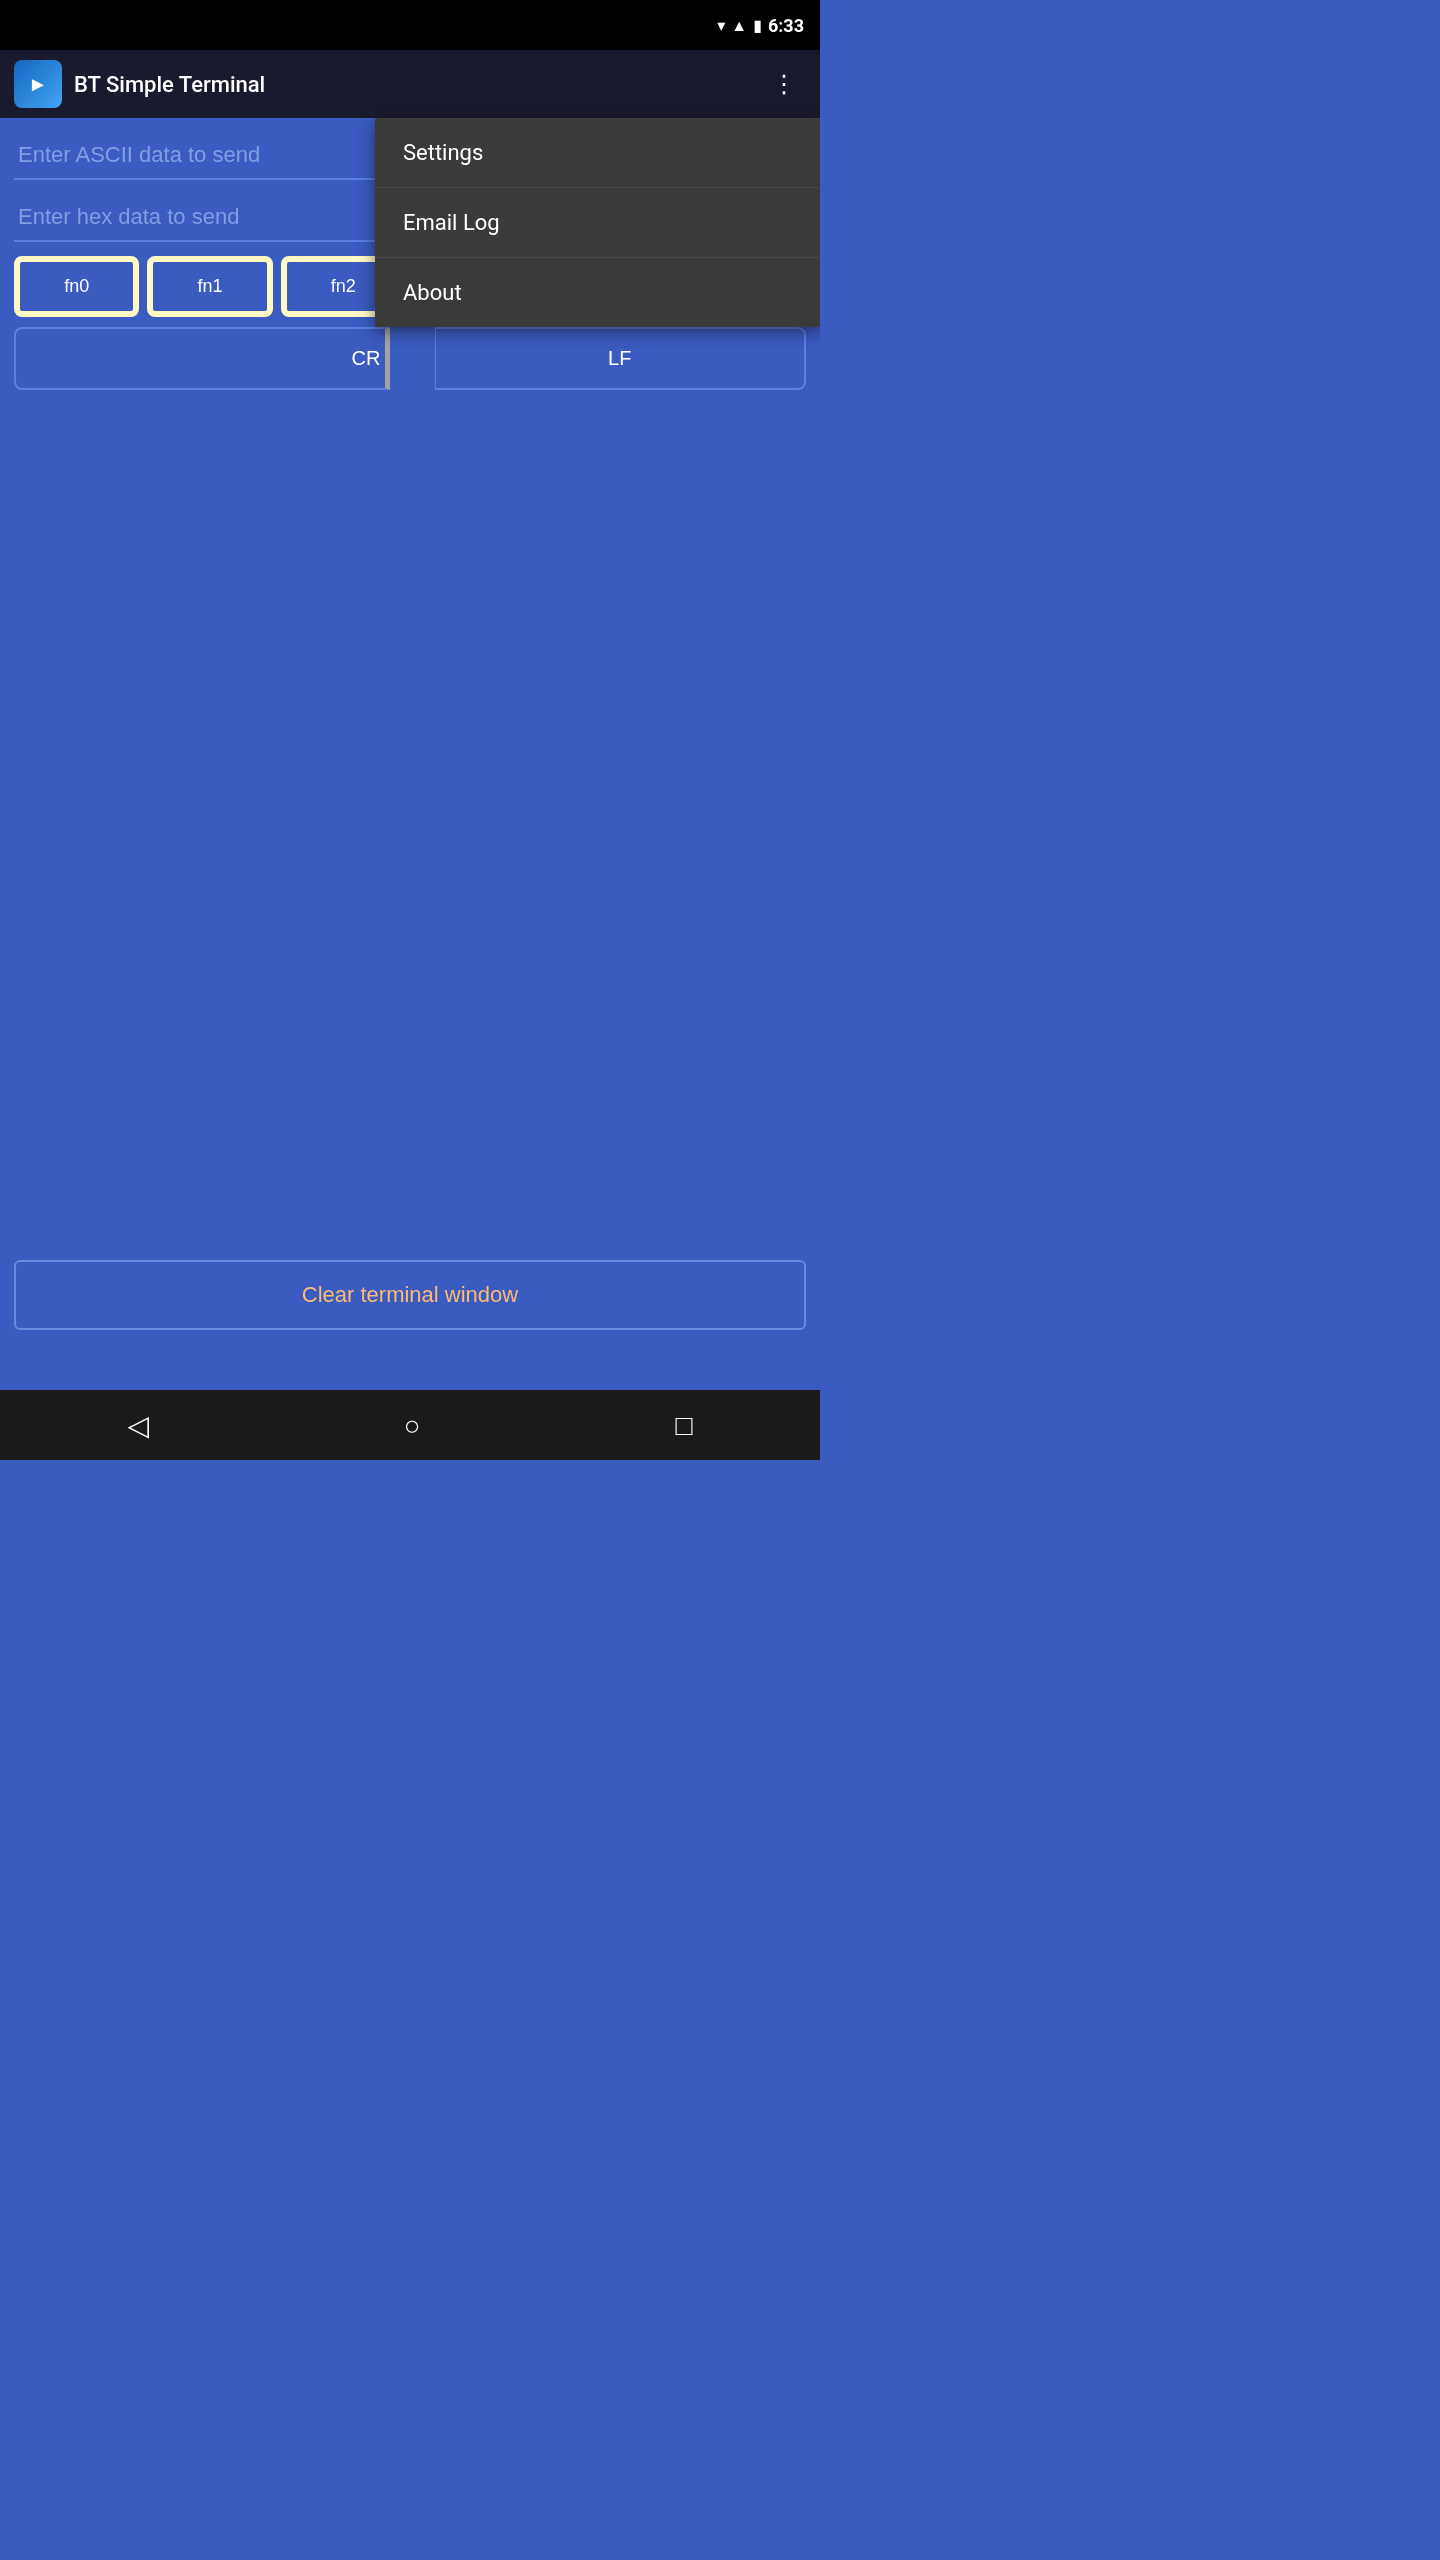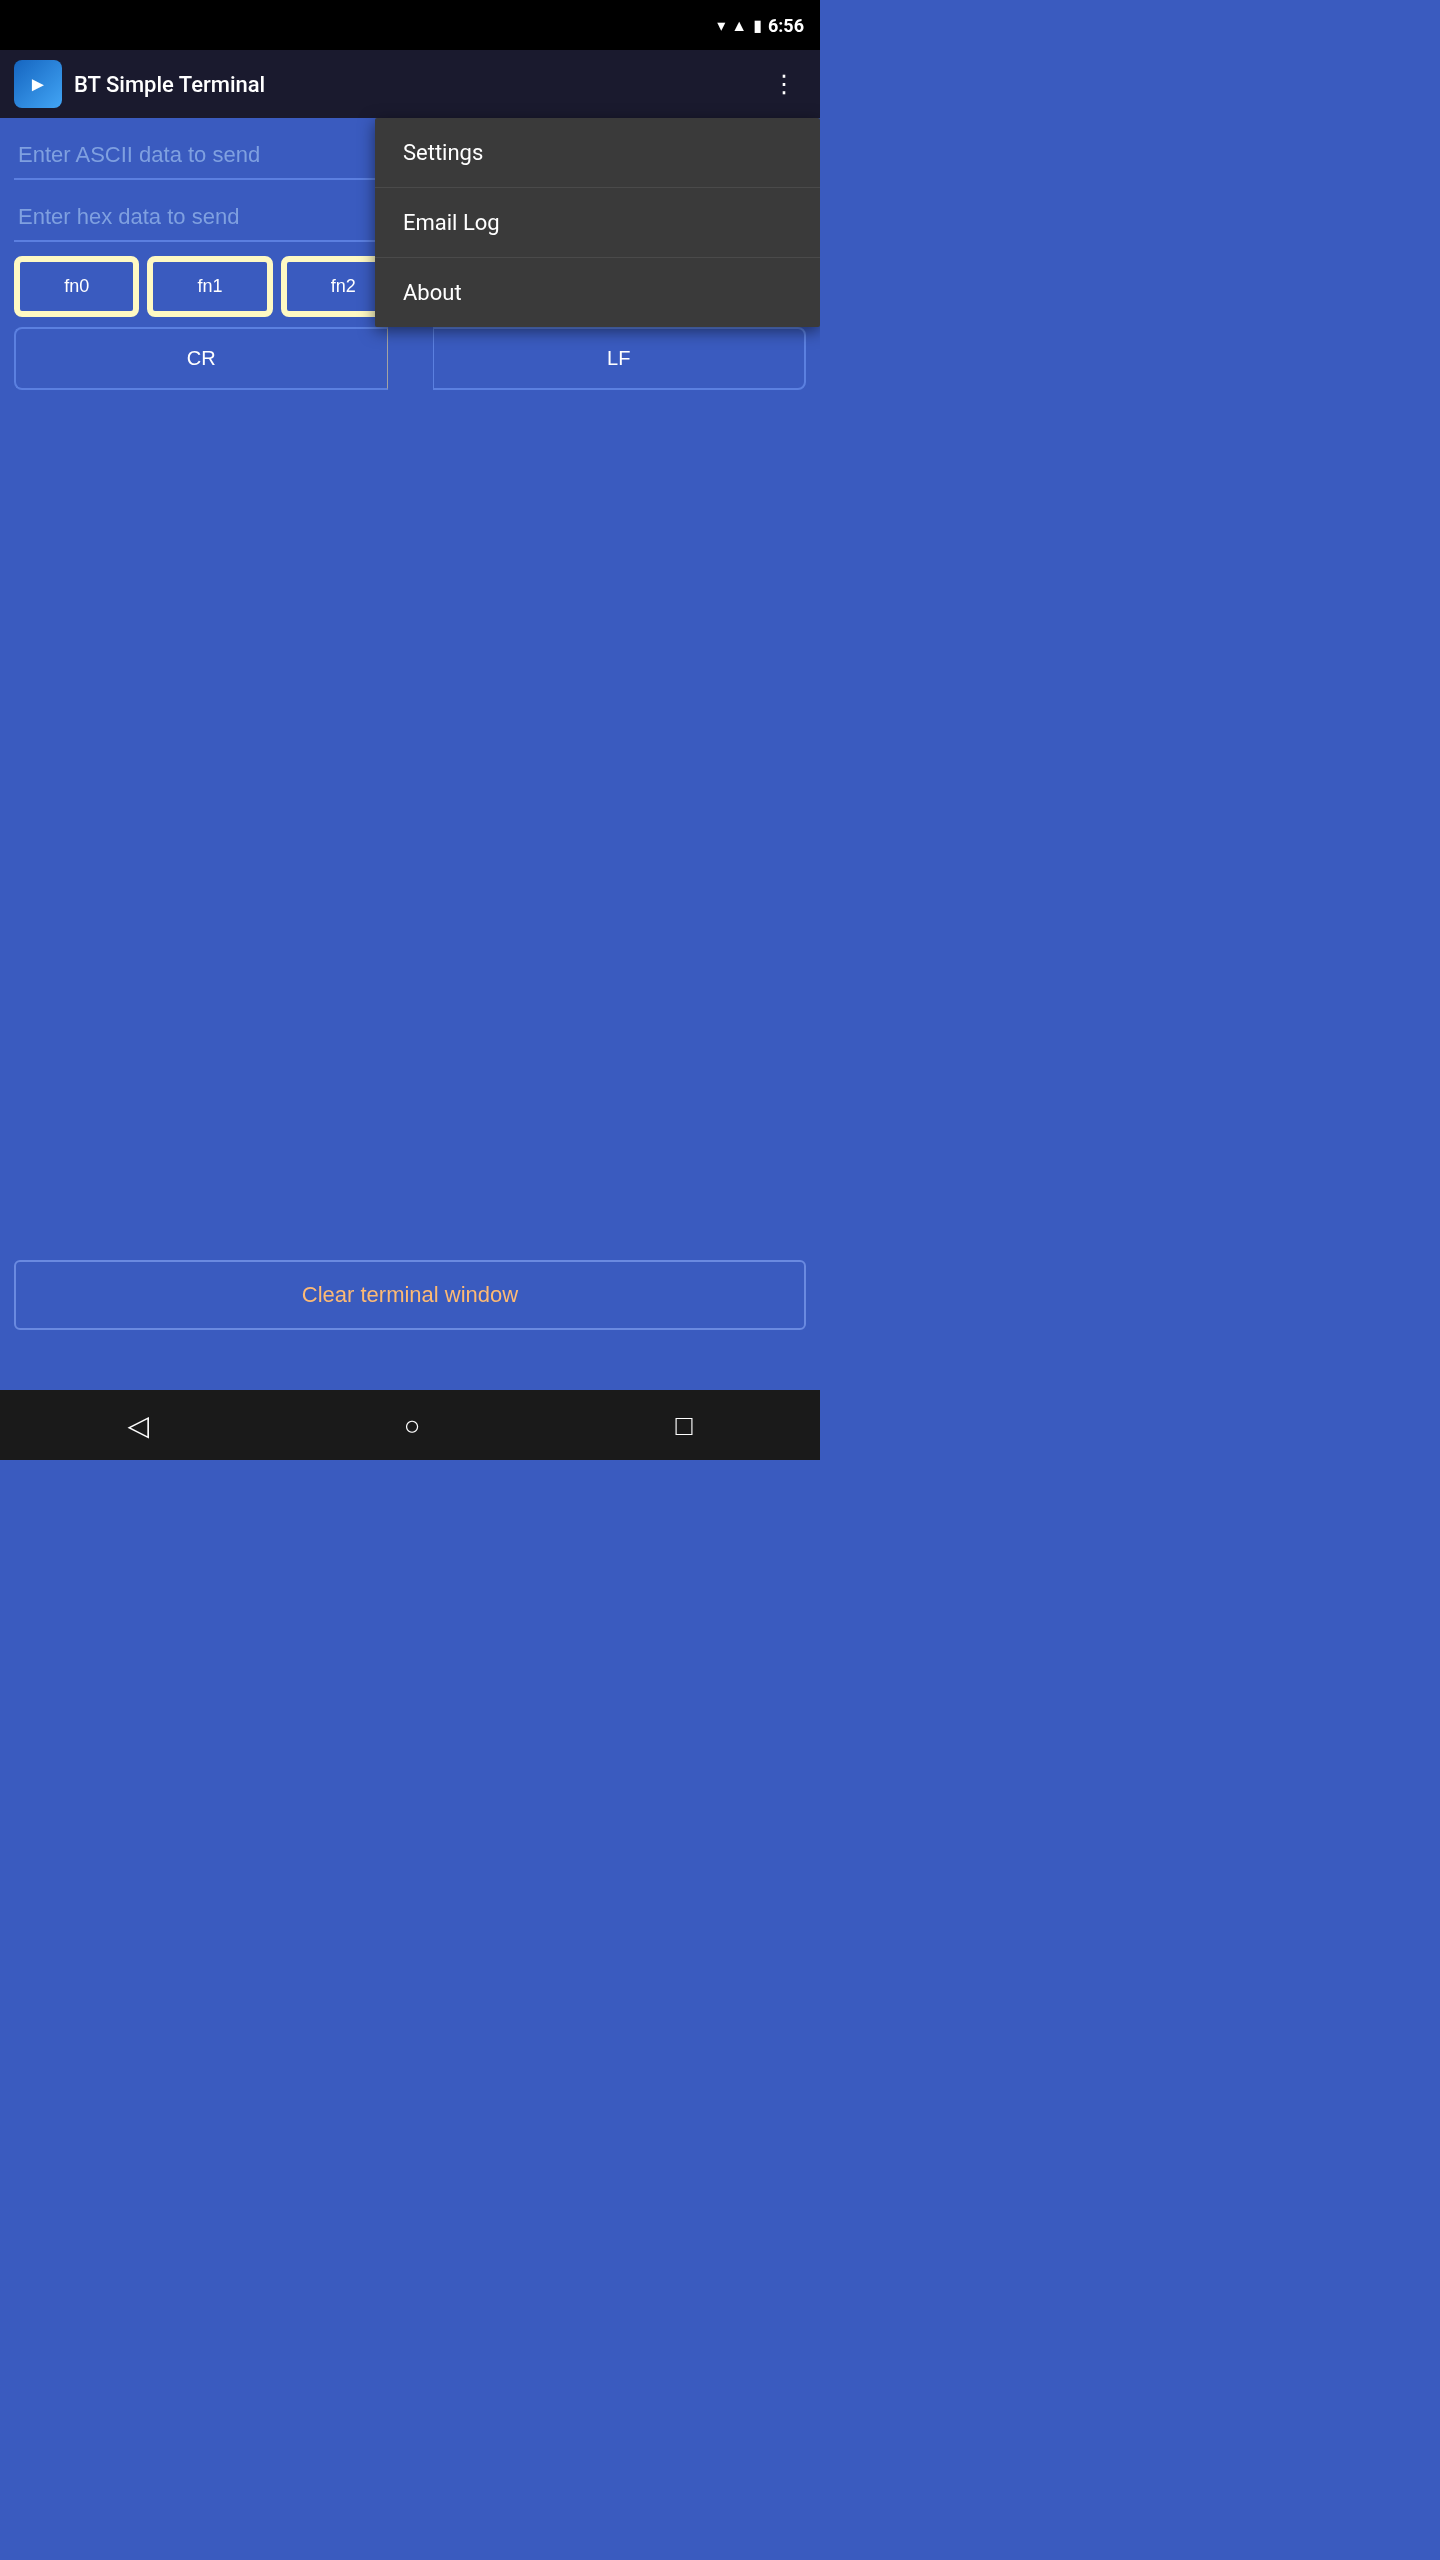--- a/index.html
+++ b/index.html
@@ -132,21 +132,22 @@
       border: 2px solid #5b80e0;
       color: white;
       padding: 18px 4px;
       font-size: 20px;
       cursor: pointer;
       text-align: center;
     }
 
     .cr-btn {
       border-radius: 8px 0 0 8px;
-      border-right: 1px solid #a3a3a3;
+      border-right: 5px solid #a3a3a3;
+      text-align: right;
     }
 
     .lf-btn {
       border-radius: 0 8px 8px 0;
       border-left: 1px solid #5b80e0;
       margin-left: 45px;
     }
 
     
     .clear-btn {
@@ -228,21 +229,21 @@
 </head>
 <body>
 
 <div class="page-wrapper">
 
   <div class="status-bar">
     <div class="status-icons">
       <span>▾</span>
       <span>▲</span>
       <span>▮</span>
-      <span class="status-time">6:56</span>
+      <span class="status-time">6:33</span>
     </div>
   </div>
 
   <div class="app-bar">
     <div class="app-bar-left">
       <div class="app-icon">
         <span>►</span>
       </div>
       <span class="app-title">BT Simple Terminal</span>
     </div>

